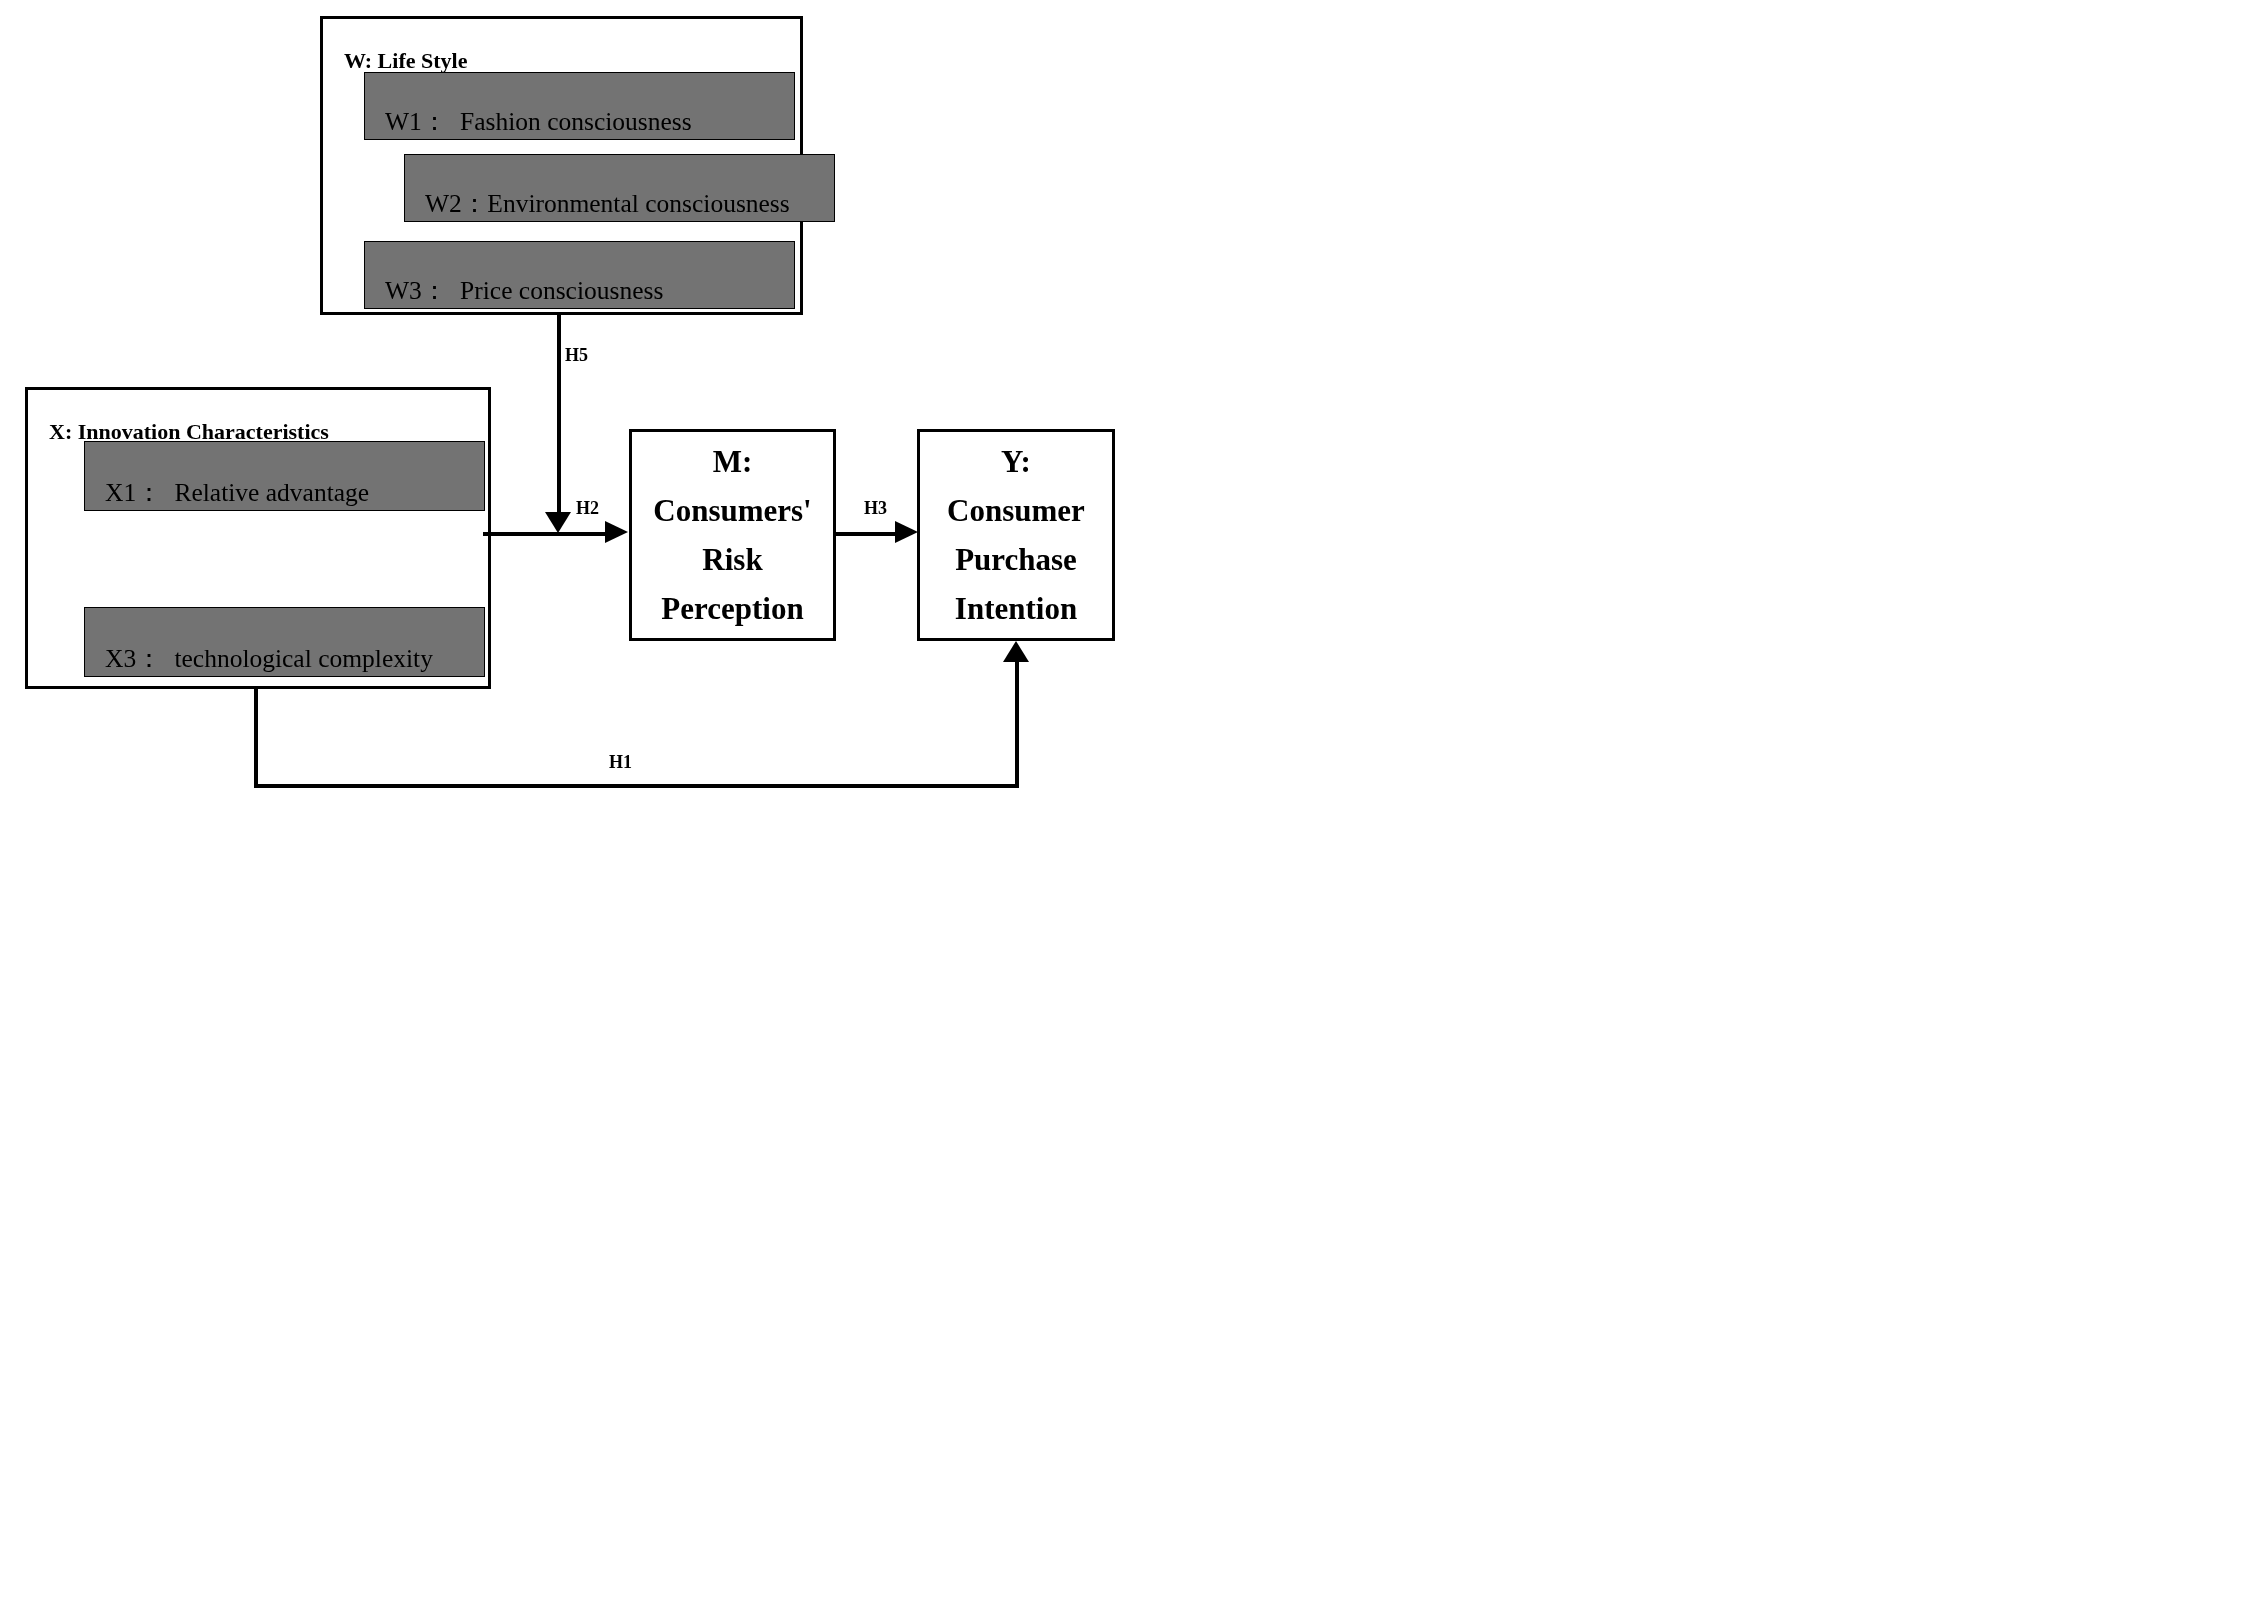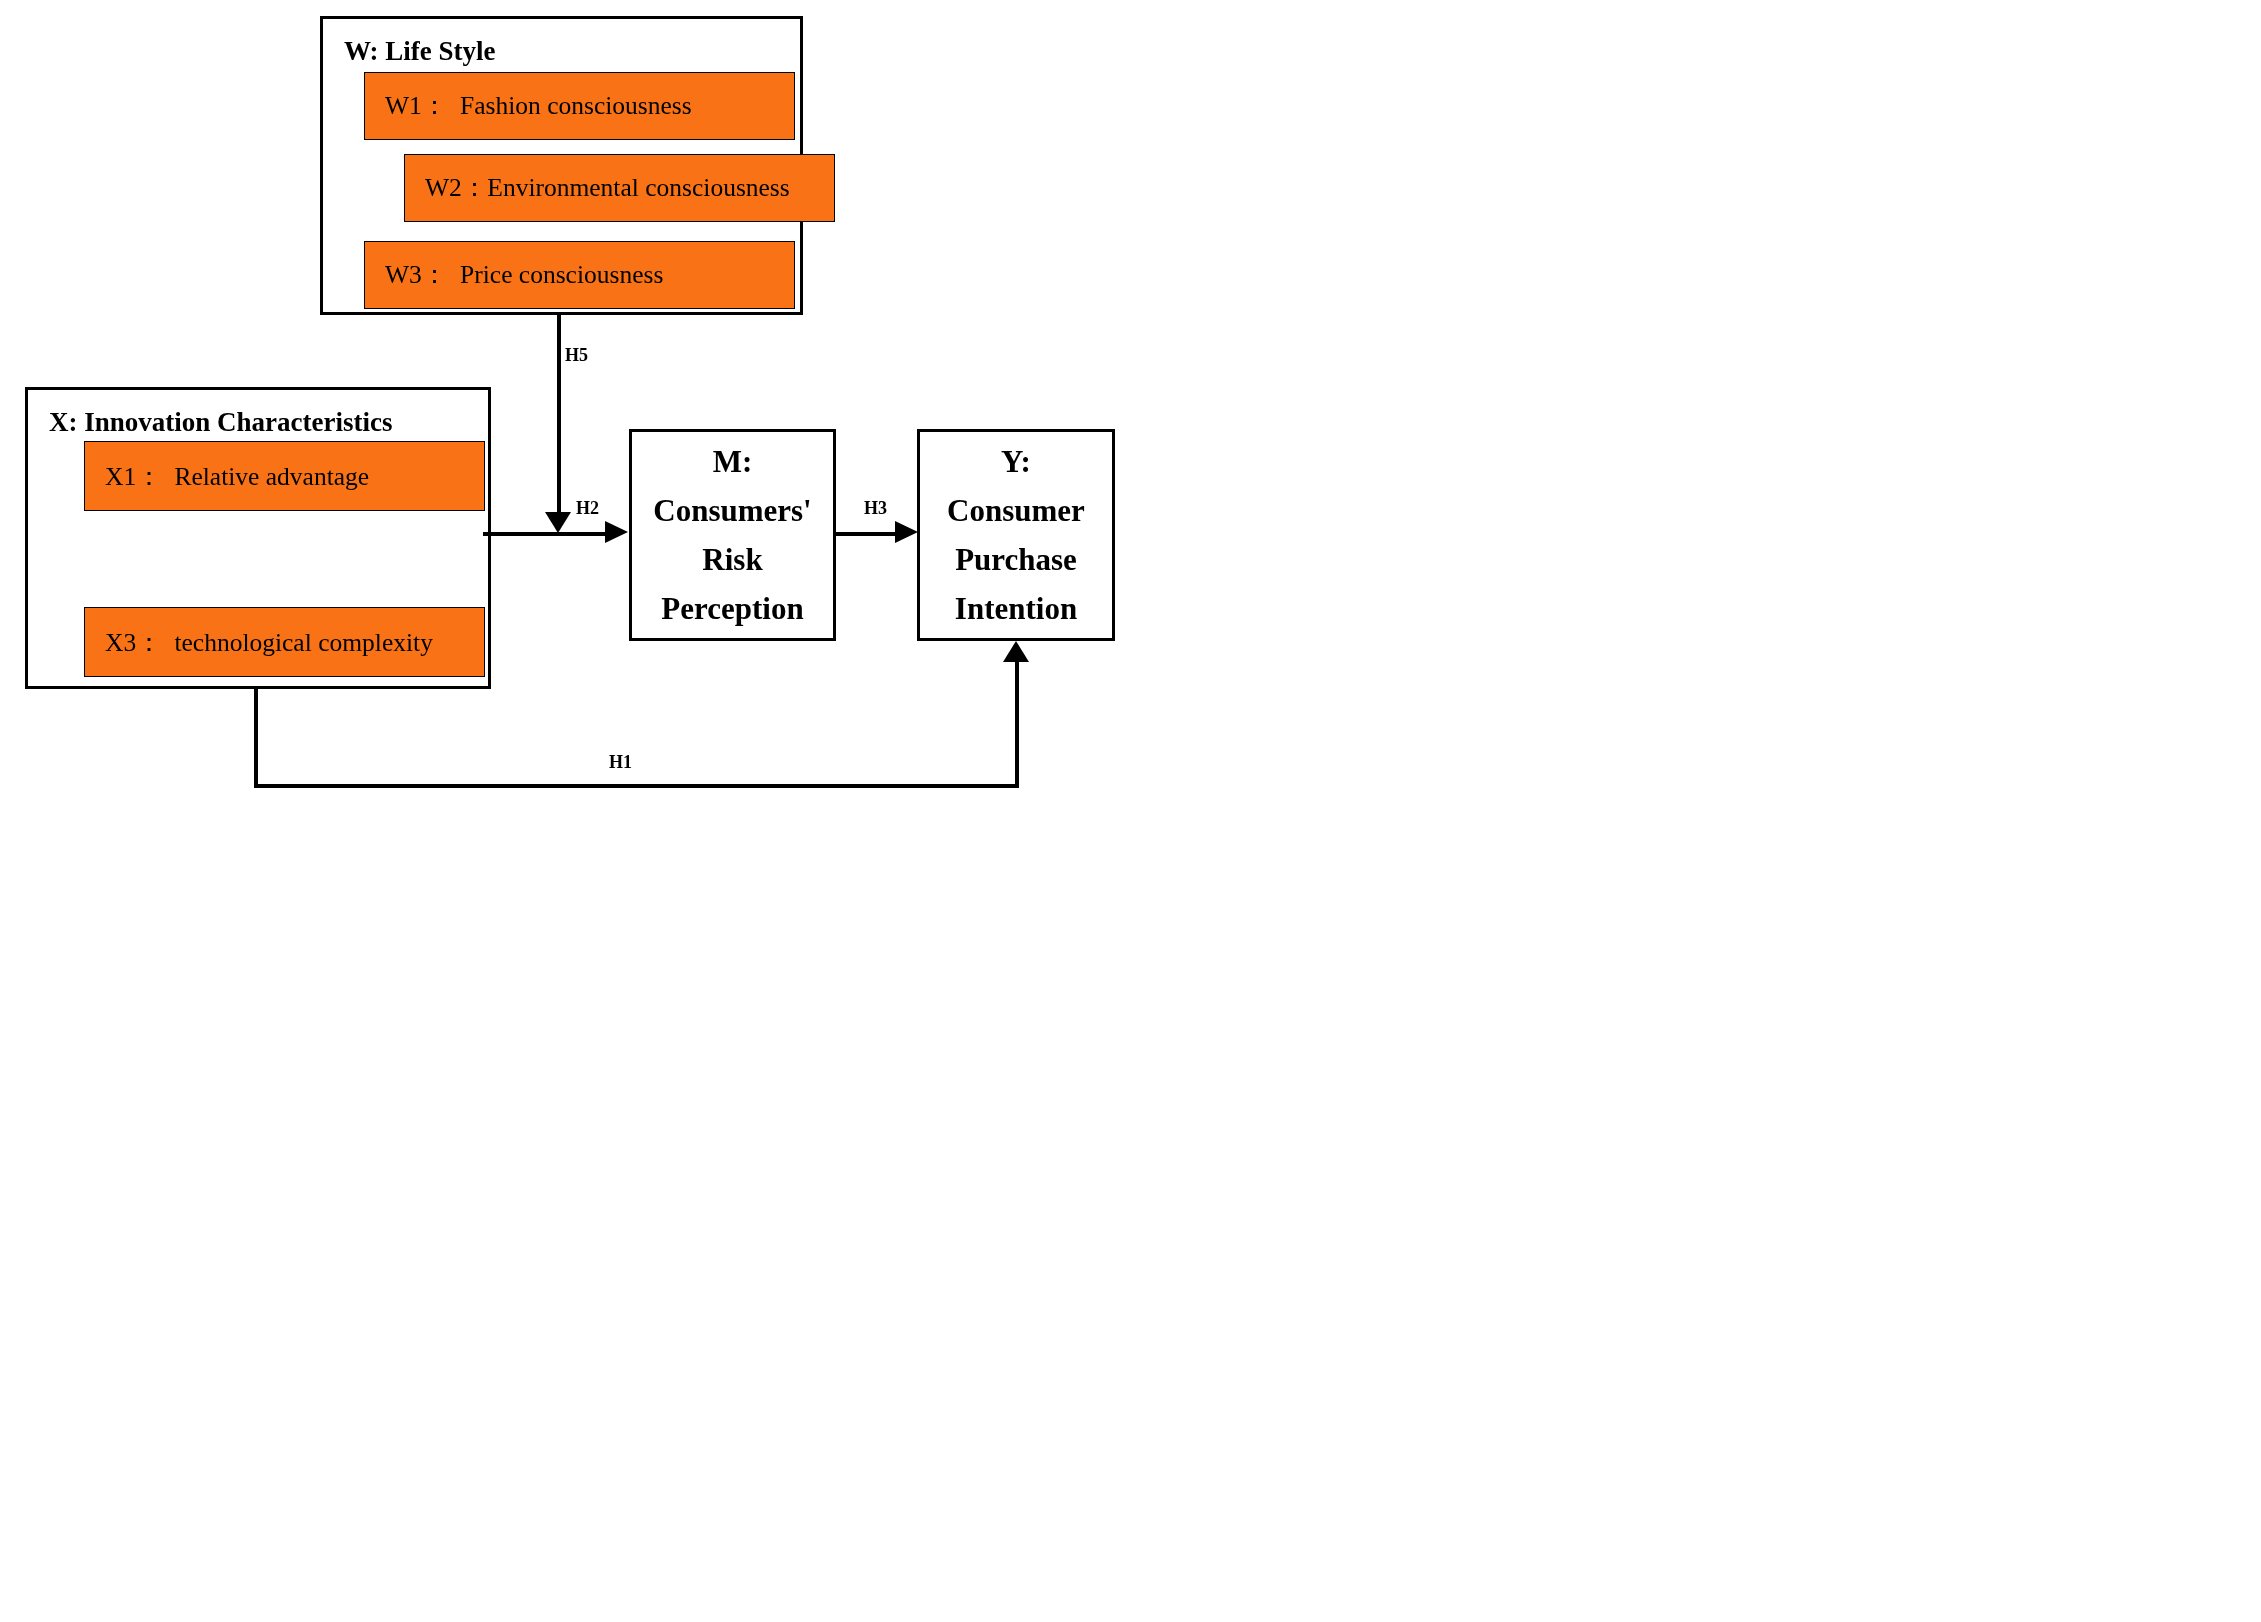--- a/index.html
+++ b/index.html
@@ -1,24 +1,24 @@
 <!DOCTYPE html>
 <html style="font-size:12.4px"><head>
 <meta charset="utf-8">
 <style>
   html,body{margin:0;padding:0;background:#ffffff;}
   .canvas{
     position:relative;width:1131px;height:811px;background:#ffffff;
     font-family:"Liberation Serif","DejaVu Serif",serif;color:#000;overflow:hidden;
   }
   .box{position:absolute;background:#fff;border:3.1px solid #000;box-sizing:border-box;}
-  .box-title{position:absolute;left:21px;top:17px;font-size:27px;font-weight:bold;white-space:pre;}
+  .box-title{position:absolute;left:21px;top:29px;font-size:22px;font-weight:bold;white-space:pre;}
   .sub-box{
-    position:absolute;border:1.5px solid #000;box-sizing:border-box;background:#f97316;
-    display:flex;align-items:center;padding-left:20px;
+    position:absolute;border:1.5px solid #000;box-sizing:border-box;background:#737373;
+    display:flex;align-items:flex-end;padding-left:20px;
   }
   .item-label{font-size:25.5px;white-space:pre;}
   .node{
     position:absolute;background:#fff;border:3.9px solid #000;box-sizing:border-box;
     display:flex;flex-direction:column;justify-content:center;align-items:center;
     text-align:center;font-weight:bold;font-size:31px;
   }
   .node .node-line{display:block;line-height:49px;white-space:pre;}
   .line{position:absolute;background:#000;}
   .arrowhead{position:absolute;width:0;height:0;}

